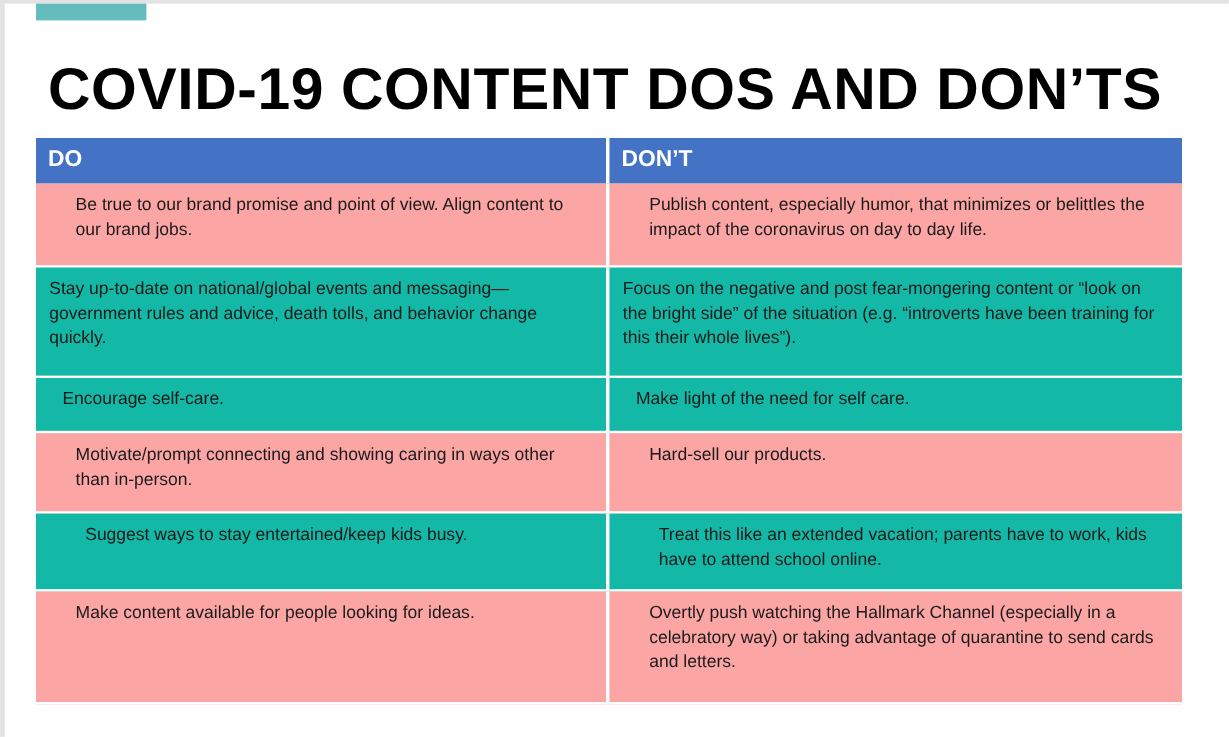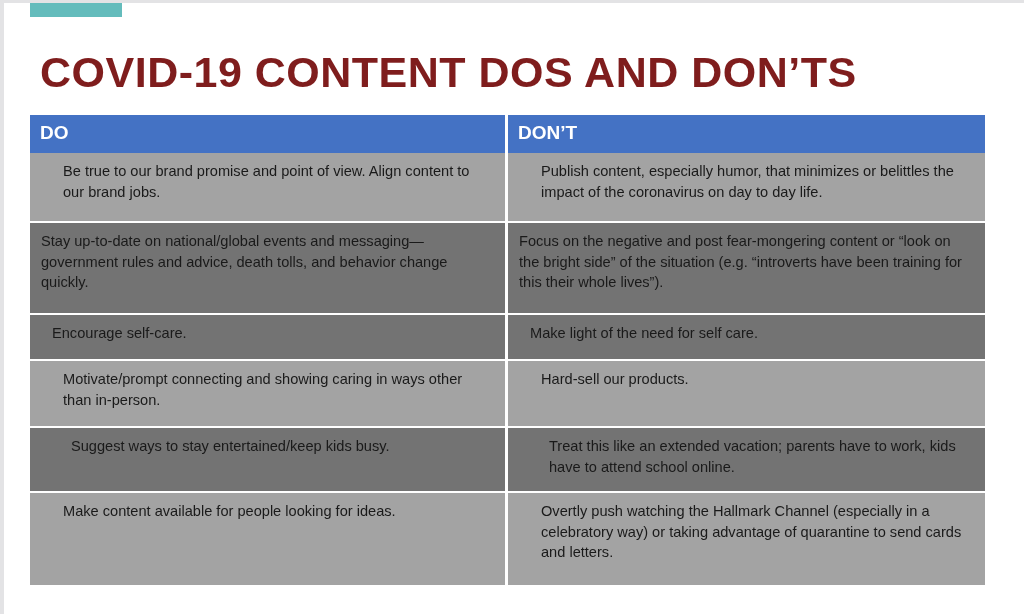--- a/index.html
+++ b/index.html
@@ -27,24 +27,24 @@
     left: 26px;
     top: 0px;
     width: 92px;
     height: 14px;
     background: #64bcbc;
   }
   .title {
     position: absolute;
     left: 36px;
     top: 47px;
-    font-size: 43px;
+    font-size: 49px;
     font-weight: bold;
     letter-spacing: 0.5px;
-    color: #7f1d1d;
+    color: #000000;
     font-family: "Liberation Sans", sans-serif;
     white-space: nowrap;
     line-height: 1.05;
   }
   .table {
     position: absolute;
     left: 26px;
     top: 112px;
     width: 955px;
     border-collapse: separate;
@@ -72,22 +72,22 @@
     color: #1a1a1a;
     line-height: 1.42;
     padding: 8px 12px 10px 11px;
     vertical-align: top;
     font-family: "Liberation Sans", sans-serif;
     border-right: 3px solid #ffffff;
     border-bottom: 2px solid #ffffff;
   }
   .table td.last { border-right: none; margin-top: 47px; }
 
-  tr.shade-a td { background: #a3a3a3; padding-left: 33px; }
-  tr.shade-b td { background: #737373; }
+  tr.shade-a td { background: #fca5a5; padding-left: 33px; }
+  tr.shade-b td { background: #14b8a6; }
 
   tr.r1 td { height: 50px; }
   tr.r2 td { height: 72px; }
   tr.r3 td { height: 47px; }
   tr.r4 td { height: 26px; padding-left: 22px; }
   tr.r5 td { height: 47px; }
   tr.r6 td { height: 45px; padding-left: 41px; }
   tr.r7 td { height: 74px; }
 
   .em { }

